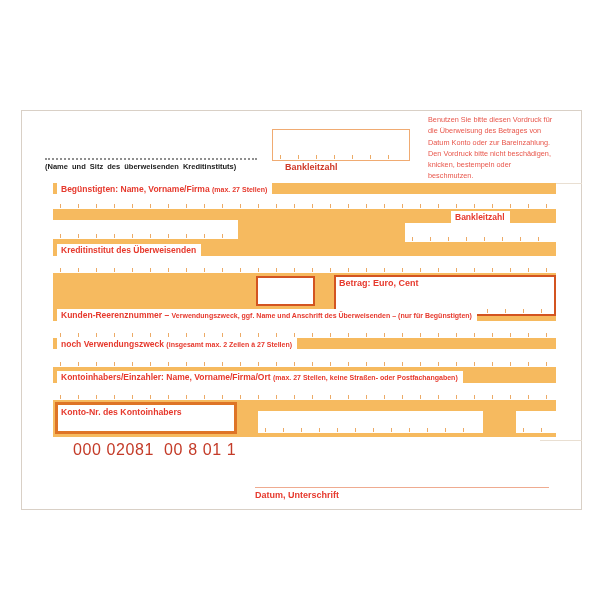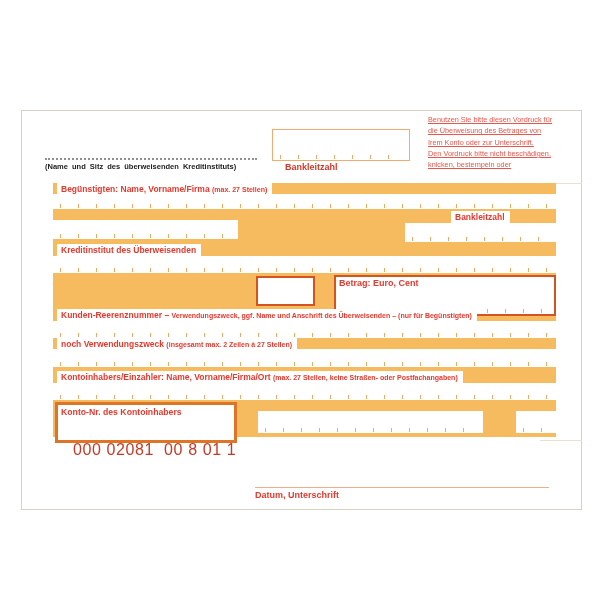--- a/index.html
+++ b/index.html
@@ -11,35 +11,35 @@
   .title .b{font-weight:bold;color:#111;}
   .dotted{position:absolute;left:45px;top:158px;width:212px;height:0;
           border-top:2px dotted #8f8f8f;}
   .issuer{position:absolute;left:45px;top:162px;font-size:7.5px;font-weight:bold;
           color:#1c1c1c;word-spacing:2px;white-space:nowrap;}
   .blz-box{position:absolute;left:272px;top:129px;width:138px;height:32px;
            background:#fff;border:1px solid #f0ab72;box-sizing:border-box;}
   .blz-top-label{position:absolute;left:285px;top:162px;font-size:9px;font-weight:bold;
            color:#cf3a2a;}
   .instructions{position:absolute;left:428px;top:114px;width:140px;font-size:7.3px;
-           color:#e8564b;line-height:1.55;text-decoration:underline;}
+           color:#e8564b;line-height:1.55;}
   .orange{position:absolute;left:53px;top:183px;width:503px;height:254px;background:#f6ba5f;}
   .strip{position:absolute;background:#fff;color:#e6392d;font-weight:bold;font-size:8.5px;
          line-height:10px;padding:1px 5px 2px 4px;white-space:nowrap;}
   .strip .hint{font-size:7px;}
   .inp{position:absolute;background:#fff;}
   .ticks::after{content:"";position:absolute;left:7px;right:7px;bottom:1px;height:4px;
          background:repeating-linear-gradient(to right,#ecaa66 0 1px,transparent 1px 18px);}
   .amount-small{position:absolute;left:203px;top:93px;width:59px;height:30px;background:#fff;
          border:2px solid #d35420;box-sizing:border-box;}
   .amount-box{position:absolute;left:281px;top:92px;width:222px;height:41px;background:#fff;
          border:2px solid #d35420;box-sizing:border-box;}
   .amount-label{position:absolute;left:3px;top:1px;font-size:9px;font-weight:bold;color:#e6392d;
          white-space:nowrap;}
-  .holder-box{position:absolute;left:2px;top:219px;width:182px;height:41px;background:#fff;
+  .holder-box{position:absolute;left:2px;top:219px;width:182px;height:32px;background:#fff;
          border:3px solid #de7426;box-sizing:border-box;}
   .holder-label{position:absolute;left:3px;top:2px;font-size:8.7px;font-weight:bold;color:#e6392d;
          white-space:nowrap;}
   .ext-line{position:absolute;height:0;border-top:1px solid #e9dfd2;}
   .code{position:absolute;left:73px;top:441px;font-size:16px;font-weight:normal;color:#c43b28;
          letter-spacing:0.6px;white-space:pre;}
   .sig-line{position:absolute;left:255px;top:487px;width:294px;height:0;
          border-top:1px solid #efab90;}
   .sig-label{position:absolute;left:255px;top:490px;font-size:9px;font-weight:bold;color:#e6392d;text-align:center;}
 </style>
@@ -53,23 +53,24 @@
 
   <div class="dotted"></div>
   <div class="issuer">(Name und Sitz des überweisenden Kreditinstituts)</div>
 
   <div class="blz-box ticks"></div>
   <div class="blz-top-label">Bankleitzahl</div>
 
   <div class="instructions">
     <div>Benutzen Sie bitte diesen Vordruck für</div>
     <div>die Überweisung des Betrages von</div>
-    <div>Irem Konto oder zur Unterschrift.</div>
+    <div>Datum Konto oder zur Bareinzahlung.</div>
     <div>Den Vordruck bitte nicht beschädigen,</div>
     <div>knicken, bestempeln oder</div>
+    <div>beschmutzen.</div>
   </div>
 
   <div class="ext-line" style="left:556px;top:183px;width:26px;"></div>
   <div class="ext-line" style="left:540px;top:440px;width:42px;"></div>
 
   <div class="orange">
 
     <div class="strip" style="left:4px;top:0;">
       <span>Begünstigten: Name, Vorname/Firma</span>
       <span class="hint">(max. 27 Stellen)</span>

